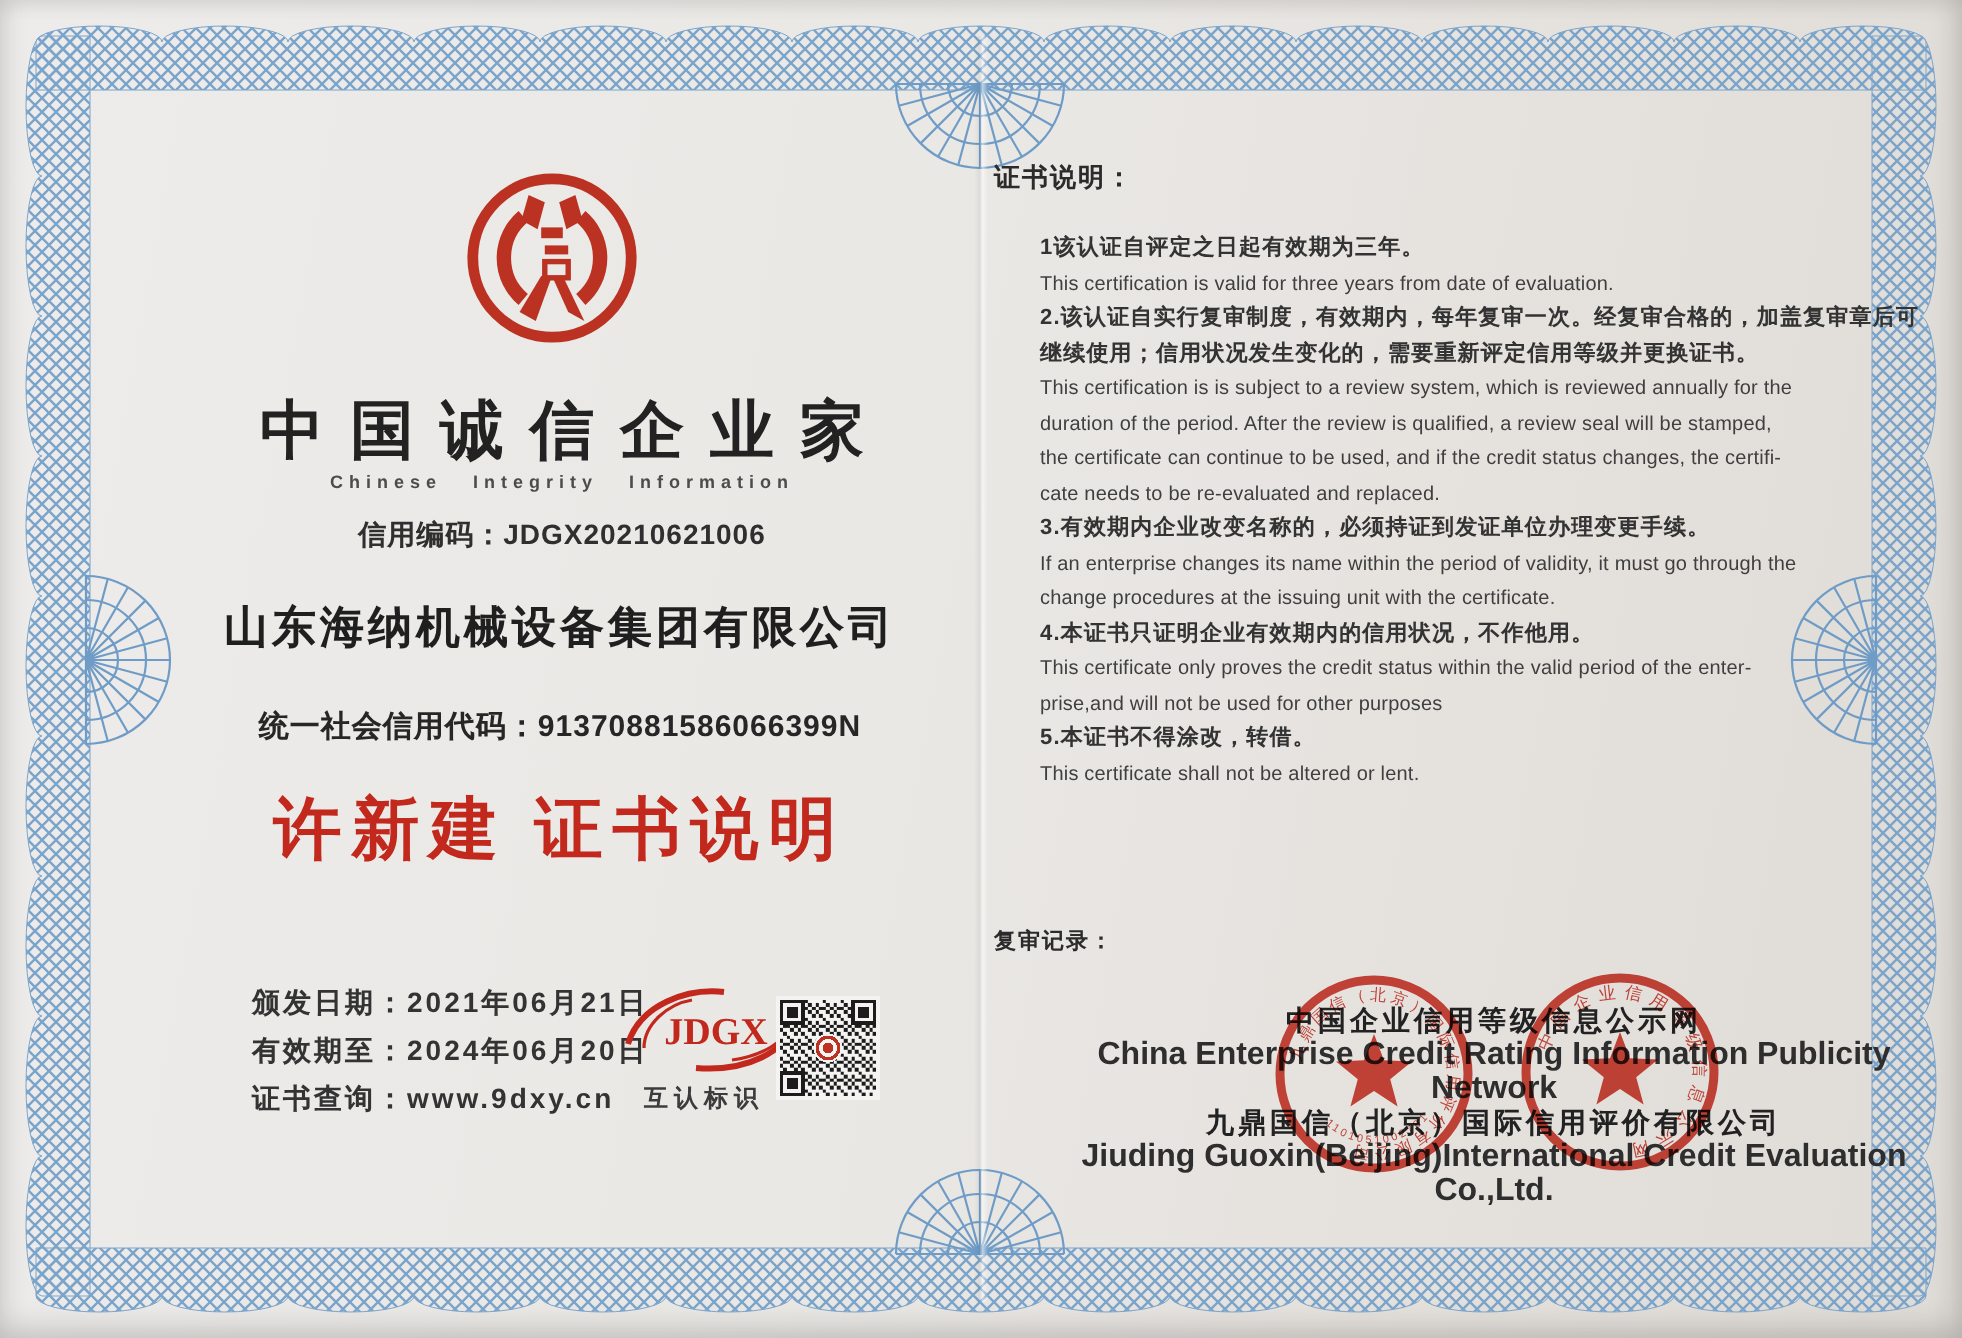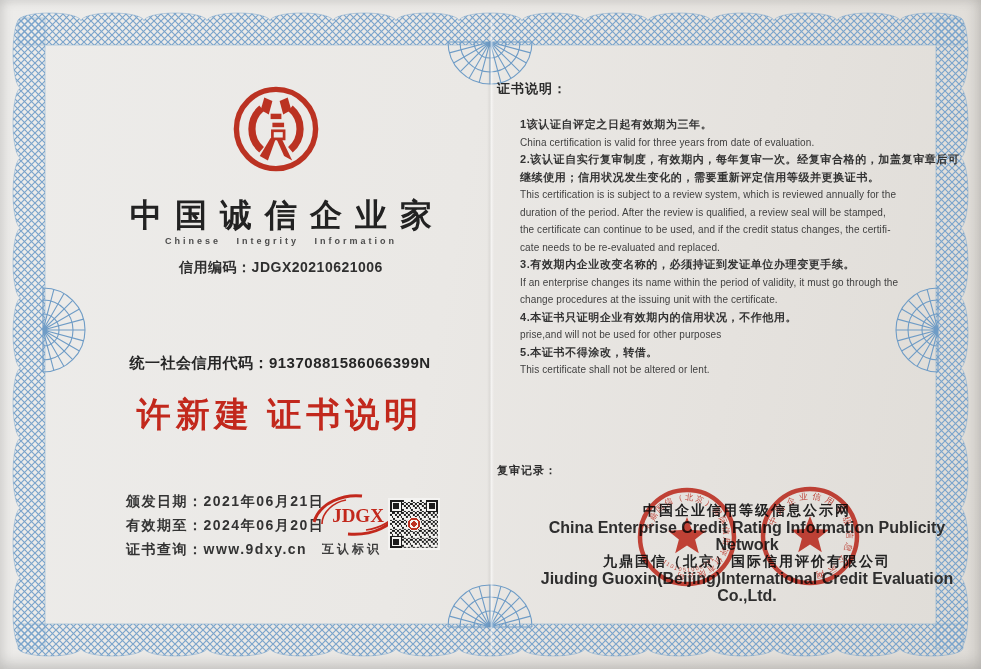--- a/index.html
+++ b/index.html
@@ -117,20 +117,21 @@
       <polygon points="50,60 56,60 68,85 59,80"></polygon>
     </g>
     <path d="M34,27 A30 30 0 0 0 34,73" fill="none" stroke="#bb3222" stroke-width="8"></path>
     <path d="M66,27 A30 30 0 0 1 66,73" fill="none" stroke="#bb3222" stroke-width="8"></path>
     <rect x="46" y="52" width="13" height="9" fill="none" stroke="#bb3222" stroke-width="3"></rect>
   </svg>
 
   <div class="abs title-zh">中国诚信企业家</div>
   <div class="abs title-en">Chinese Integrity Information</div>
   <div class="abs credit-no">信用编码：JDGX20210621006</div>
+  <div class="abs company">山东海纳机械设备集团有限公司</div>
   <div class="abs uscc">统一社会信用代码：91370881586066399N</div>
   <div class="abs honoree">许新建 证书说明</div>
 
   <div class="abs info-row row1">颁发日期：2021年06月21日</div>
   <div class="abs info-row row2">有效期至：2024年06月20日</div>
   <div class="abs info-row row3">证书查询：www.9dxy.cn</div>
 
   <svg class="abs jdgx-svg" viewBox="0 0 100 48" aria-hidden="true">
     <path d="M6,32 C12,12 36,4 54,6" fill="none" stroke="#c2281c" stroke-width="3"></path>
     <path d="M14,34 C14,22 26,12 38,10" fill="none" stroke="#c2281c" stroke-width="1.6"></path>
@@ -173,31 +174,32 @@
     </g>
     <circle cx="14.5" cy="14.5" r="4" fill="#f4f3f1"></circle>
     <circle cx="14.5" cy="14.5" r="3" fill="none" stroke="#bb3222" stroke-width="0.9"></circle>
     <circle cx="14.5" cy="14.5" r="1.5" fill="#bb3222"></circle>
   </svg>
 
   <div class="abs desc-title">证书说明：</div>
 
   <div class="abs desc-lines">
     <div class="zh">1该认证自评定之日起有效期为三年。</div>
-    <div class="en">China certification is valid for three years from date of evaluation.</div>
+    <div class="en">This certification is valid for three years from date of evaluation.</div>
     <div class="zh">2.该认证自实行复审制度，有效期内，每年复审一次。经复审合格的，加盖复审章后可</div>
     <div class="zh">继续使用；信用状况发生变化的，需要重新评定信用等级并更换证书。</div>
     <div class="en">This certification is is subject to a review system, which is reviewed annually for the</div>
     <div class="en">duration of the period. After the review is qualified, a review seal will be stamped,</div>
     <div class="en">the certificate can continue to be used, and if the credit status changes, the certifi-</div>
     <div class="en">cate needs to be re-evaluated and replaced.</div>
     <div class="zh">3.有效期内企业改变名称的，必须持证到发证单位办理变更手续。</div>
     <div class="en">If an enterprise changes its name within the period of validity, it must go through the</div>
     <div class="en">change procedures at the issuing unit with the certificate.</div>
     <div class="zh">4.本证书只证明企业有效期内的信用状况，不作他用。</div>
+    <div class="en">This certificate only proves the credit status within the valid period of the enter-</div>
     <div class="en">prise,and will not be used for other purposes</div>
     <div class="zh">5.本证书不得涂改，转借。</div>
     <div class="en">This certificate shall not be altered or lent.</div>
   </div>
 
   <div class="abs review-label">复审记录：</div>
 
   <div class="abs issuer-block">
     <div class="zh">中国企业信用等级信息公示网</div>
     <div class="en">China Enterprise Credit Rating Information Publicity Network</div>

